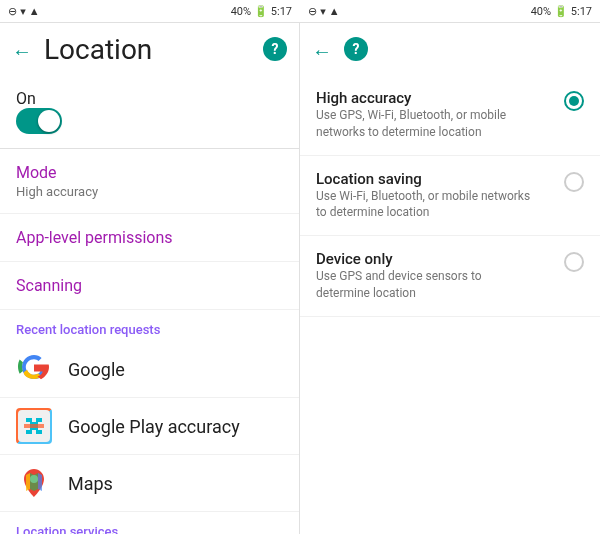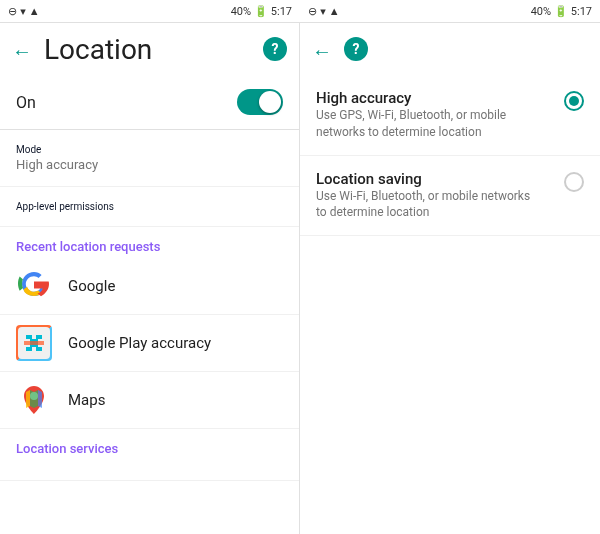--- a/index.html
+++ b/index.html
@@ -96,36 +96,37 @@
     .settings-item {
       padding: 14px 16px;
       border-bottom: 1px solid #f0f0f0;
       display: flex;
       align-items: center;
       justify-content: space-between;
       cursor: pointer;
     }
     .settings-item-text {}
     .settings-item-label {
-      font-size: 10px;
-      color: #0f172a;
+      font-size: 16px;
+      color: #a21caf;
     }
     .settings-item-sublabel {
       font-size: 13px;
       color: #757575;
       margin-top: 2px;
     }
 
     
     .toggle-container {
       padding: 14px 16px;
       border-bottom: 1px solid #e0e0e0;
       display: flex;
-      align-items: center;
+      align-items: flex-start;
       justify-content: space-between;
+      flex-direction: column;
     }
     .toggle-label {
       font-size: 16px;
       color: #212121;
     }
     .toggle {
       width: 46px;
       height: 26px;
       background: #009688;
       border-radius: 13px;
@@ -164,21 +165,21 @@
       width: 36px;
       height: 36px;
       border-radius: 4px;
       display: flex;
       align-items: center;
       justify-content: center;
       font-size: 20px;
       flex-shrink: 0;
     }
     .app-name {
-      font-size: 15px;
+      font-size: 18px;
       color: #212121;
     }
 
     
     .radio-item {
       padding: 14px 16px;
       display: flex;
       align-items: flex-start;
       justify-content: space-between;
       border-bottom: 1px solid #f0f0f0;
@@ -294,20 +295,25 @@
           <div class="settings-item-sublabel">High accuracy</div>
         </div>
       </div>
 
       <div class="settings-item">
         <div class="settings-item-text">
           <div class="settings-item-label">App-level permissions</div>
         </div>
       </div>
 
+      <div class="settings-item">
+        <div class="settings-item-text">
+          <div class="settings-item-label">Scanning</div>
+        </div>
+      </div>
 
       <div class="section-header">Recent location requests</div>
 
       <div class="app-item">
         <div class="app-icon">
           <svg width="32" height="32" viewBox="0 0 32 32">
             <path d="M16 13.5h10.6c.2.9.3 1.8.3 2.8 0 5.7-3.8 9.7-10.9 9.7C9.4 26 4 20.6 4 14S9.4 2 16 2c3.1 0 5.7 1.1 7.6 2.9l-3.1 3.1C19.4 6.9 17.8 6.2 16 6.2 11.5 6.2 7.8 9.7 7.8 14S11.5 21.8 16 21.8c3.6 0 6-1.8 6.6-4.3H16v-4z" fill="#4285F4"></path>
             <path d="M4 14c0-1.7.3-3.3.9-4.8L1.6 6.4C.6 8.5 0 10.9 0 13.5c0 2.6.6 5 1.7 7.2L5 17.9C4.4 16.7 4 15.4 4 14z" fill="#34A853"></path>
             <path d="M16 26c3.1 0 5.7-1 7.6-2.8l-3.5-2.7c-1.1.7-2.5 1.2-4.1 1.2-3.2 0-5.9-2.1-6.9-5l-3.4 2.6C5.7 23.1 10.4 26 16 26z" fill="#FBBC05"></path>
             <path d="M31.5 13.5H16v5h8.8c-.8 2.5-2.9 4.3-5.3 5l3.5 2.7C27.2 24 31 19.5 31 14c0-.9-.1-1.7-.3-2.5H16v2z" fill="#EA4335"></path>
@@ -371,18 +377,25 @@
       </div>
 
       <div class="radio-item">
         <div class="radio-text">
           <div class="radio-label">Location saving</div>
           <div class="radio-sublabel">Use Wi-Fi, Bluetooth, or mobile networks to determine location</div>
         </div>
         <div class="radio-circle"></div>
       </div>
 
+      <div class="radio-item">
+        <div class="radio-text">
+          <div class="radio-label">Device only</div>
+          <div class="radio-sublabel">Use GPS and device sensors to determine location</div>
+        </div>
+        <div class="radio-circle"></div>
+      </div>
 
     </div>
 
   </div>
 
 </div>
 
 </body></html>

